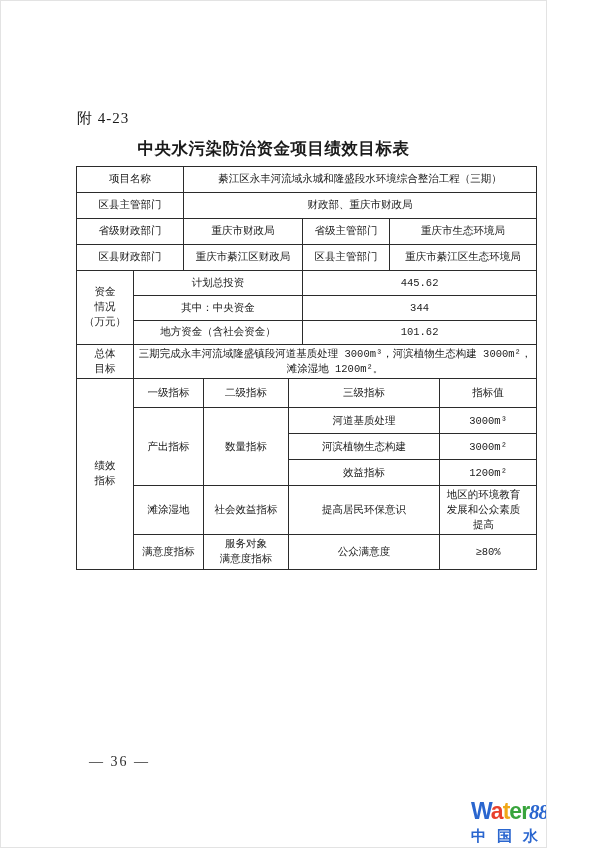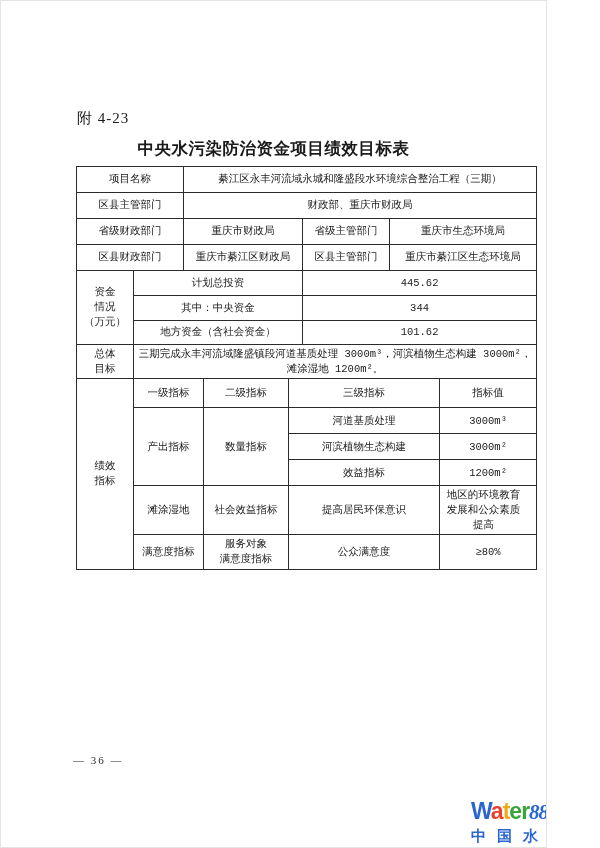--- a/index.html
+++ b/index.html
@@ -29,22 +29,22 @@
   table.main td {
     border:1px solid #2b2b2b; text-align:center; vertical-align:middle;
     padding:2px 3px; line-height:1.4; overflow:hidden;
   }
   tr.h26 { height:26px; } tr.h25 { height:25px; } tr.h24 { height:24px; }
   tr.h32 { height:32px; } tr.h29 { height:29px; } tr.h28 { height:28px; }
   td.pre { white-space:pre-line; }
   td.al  { text-align:left; padding-left:6px; }
   td.goal { text-align:left; padding:3px 6px; line-height:1.55; }
   .page-num {
-    position:absolute; left:72px; top:753px;
-    font-size:11px; letter-spacing:2px; color:#2b2b2b;
+    position:absolute; left:88px; top:753px;
+    font-size:14px; letter-spacing:2px; color:#2b2b2b;
   }
   .logo {
     position:absolute; left:470px; top:799px; width:128px;
     font-family:"Liberation Sans","DejaVu Sans",sans-serif;
     text-align:left; line-height:1;
   }
   .logo-line1 { white-space:nowrap; }
   .logo-word span { font-weight:bold; font-size:23px; letter-spacing:-1px; }
   .logo-number {
     font-family:"Liberation Serif","DejaVu Serif",serif;

